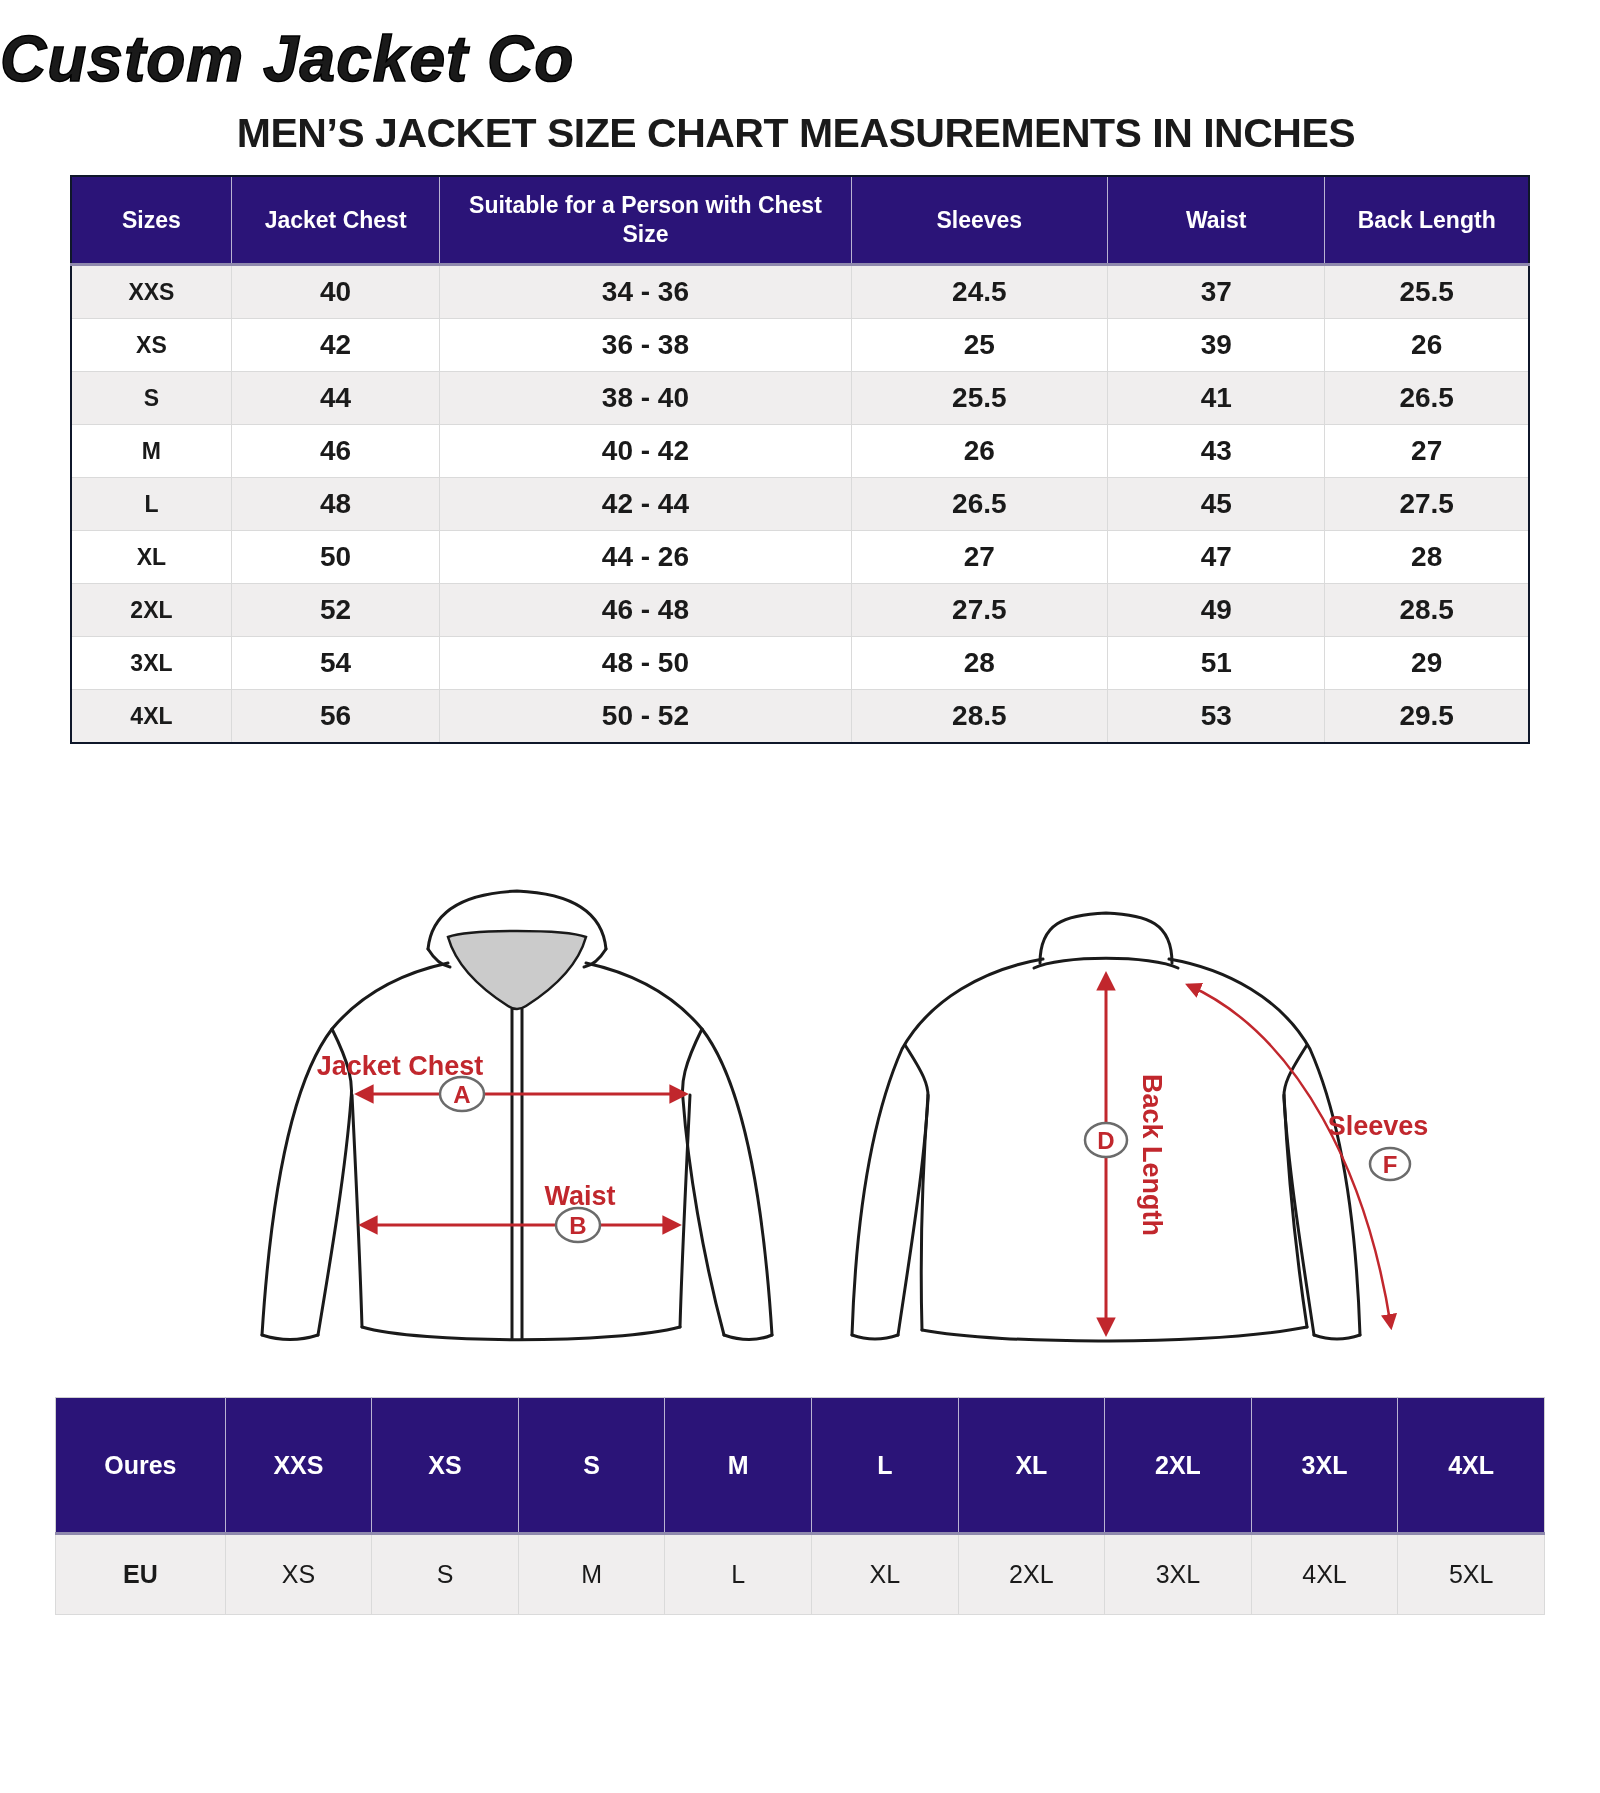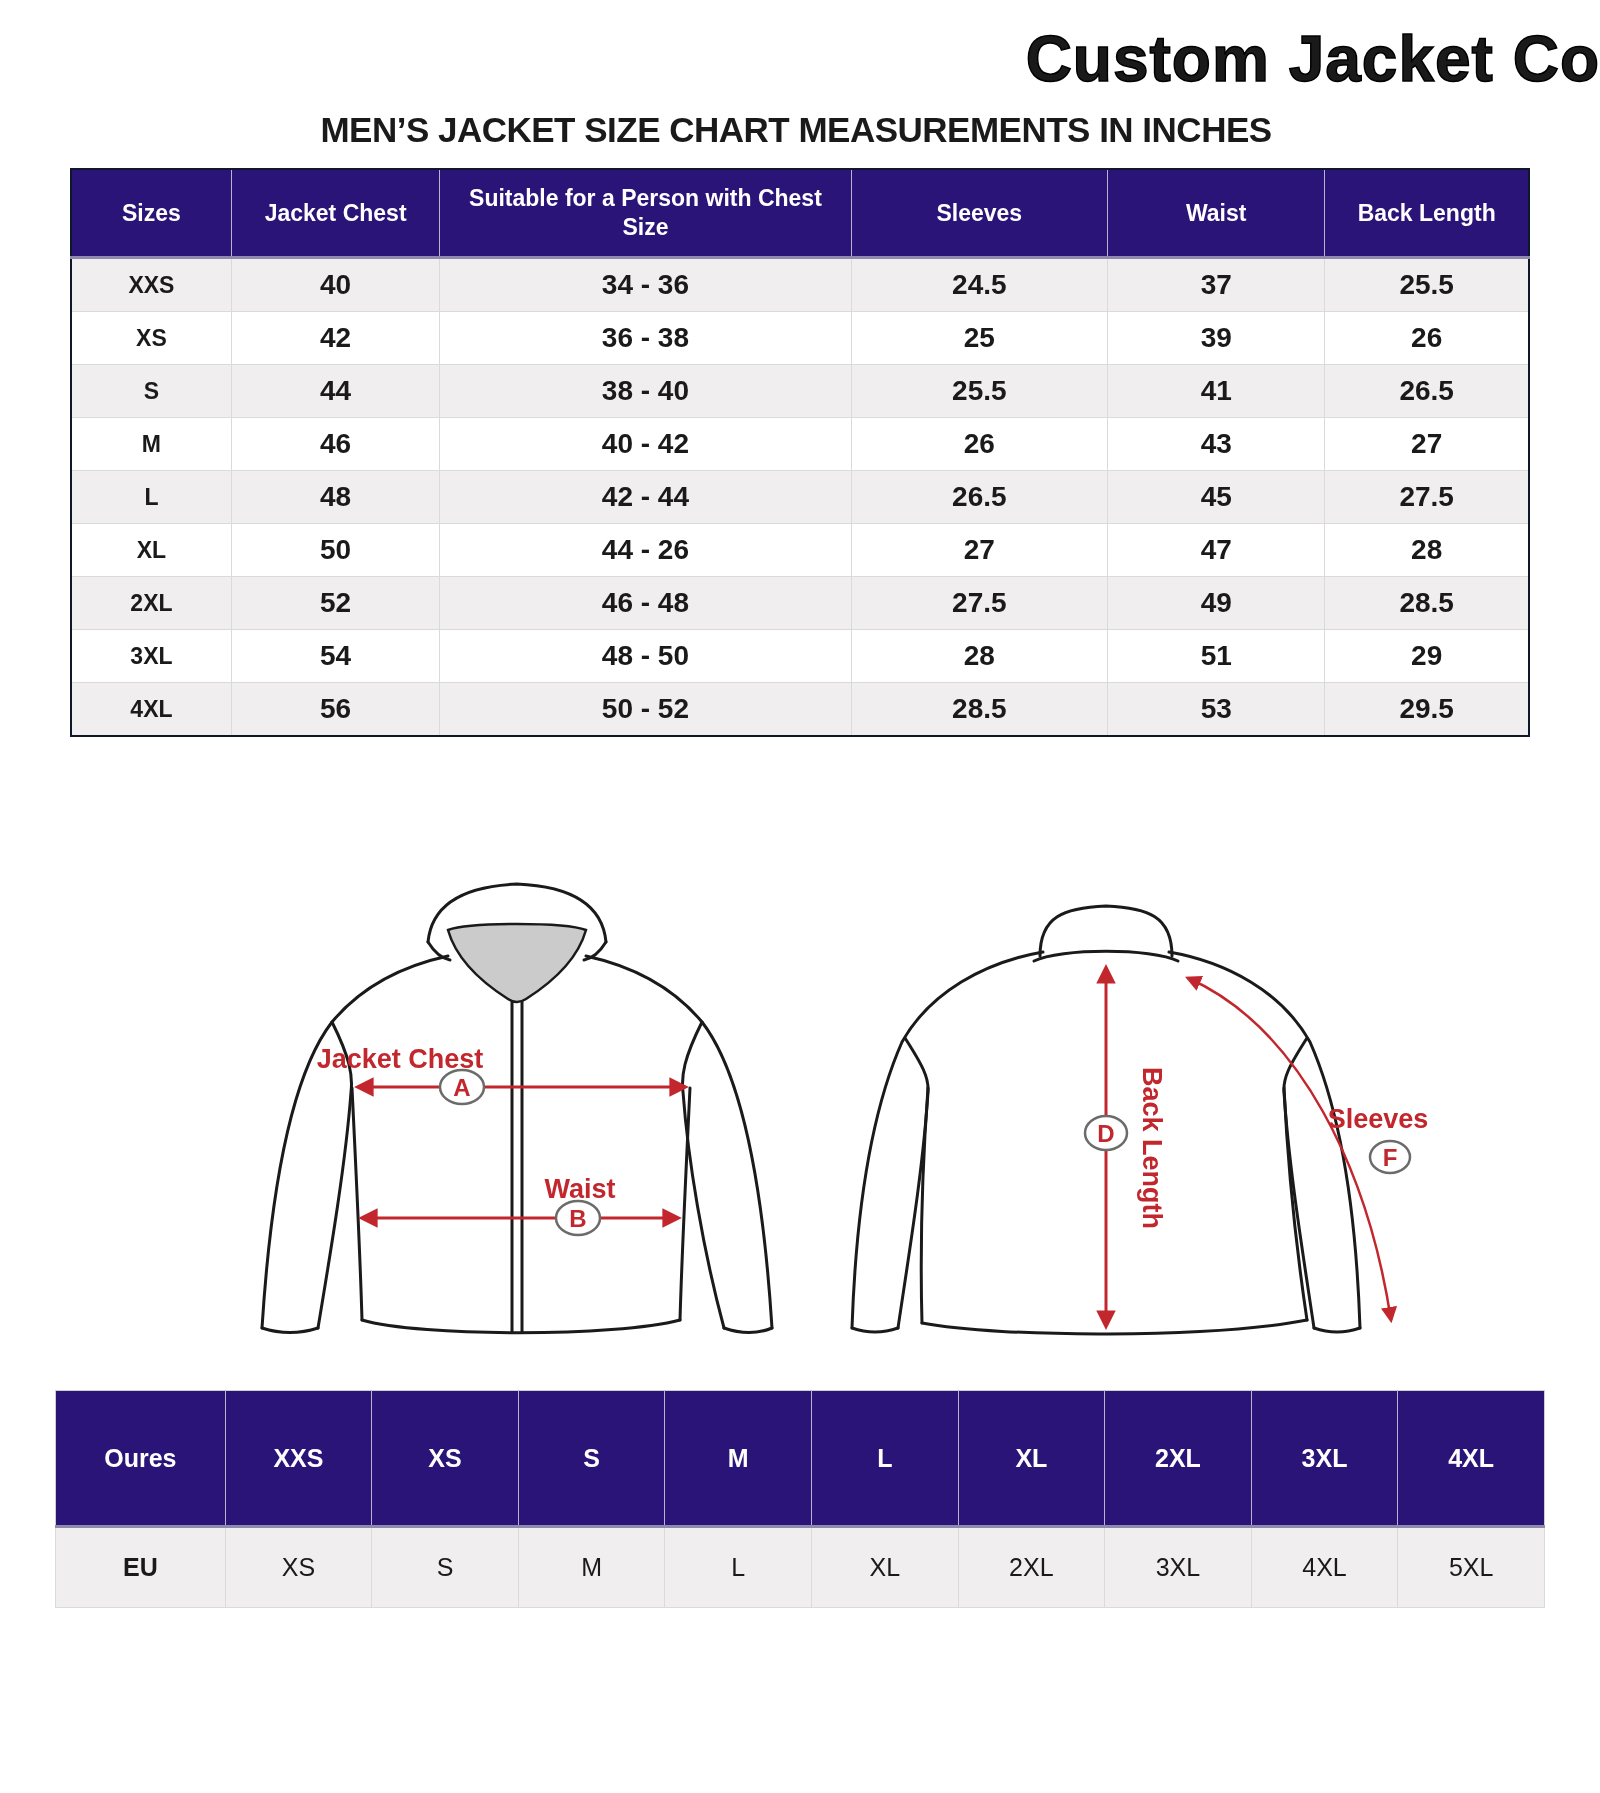--- a/index.html
+++ b/index.html
@@ -4,30 +4,31 @@
 <style>
   html,body{margin:0;padding:0;background:#ffffff;}
   body{
     width:1600px;height:1793px;
     font-family:"Liberation Sans",sans-serif;
     color:#1a1a1a;
     -webkit-font-smoothing:antialiased;
     overflow:hidden;
   }
   .page-title{
-    text-align:right;
+    text-align:left;
     font-size:64px;
     font-weight:bold;
+    font-style:italic;
     letter-spacing:1px;
     margin:22px 0 14px 0;
     -webkit-text-stroke:1.5px #000;
   }
   .page-subtitle{
     text-align:center;
-    font-size:35px;
+    font-size:41px;
     font-weight:bold;
     letter-spacing:-0.5px;
     margin:0 8px 18px 0;
   }
   table{border-collapse:collapse;table-layout:fixed;}
   .size-table{
     width:1460px;margin:0 auto;
     border:2px solid #0f172a;
   }
   .size-table thead th{

